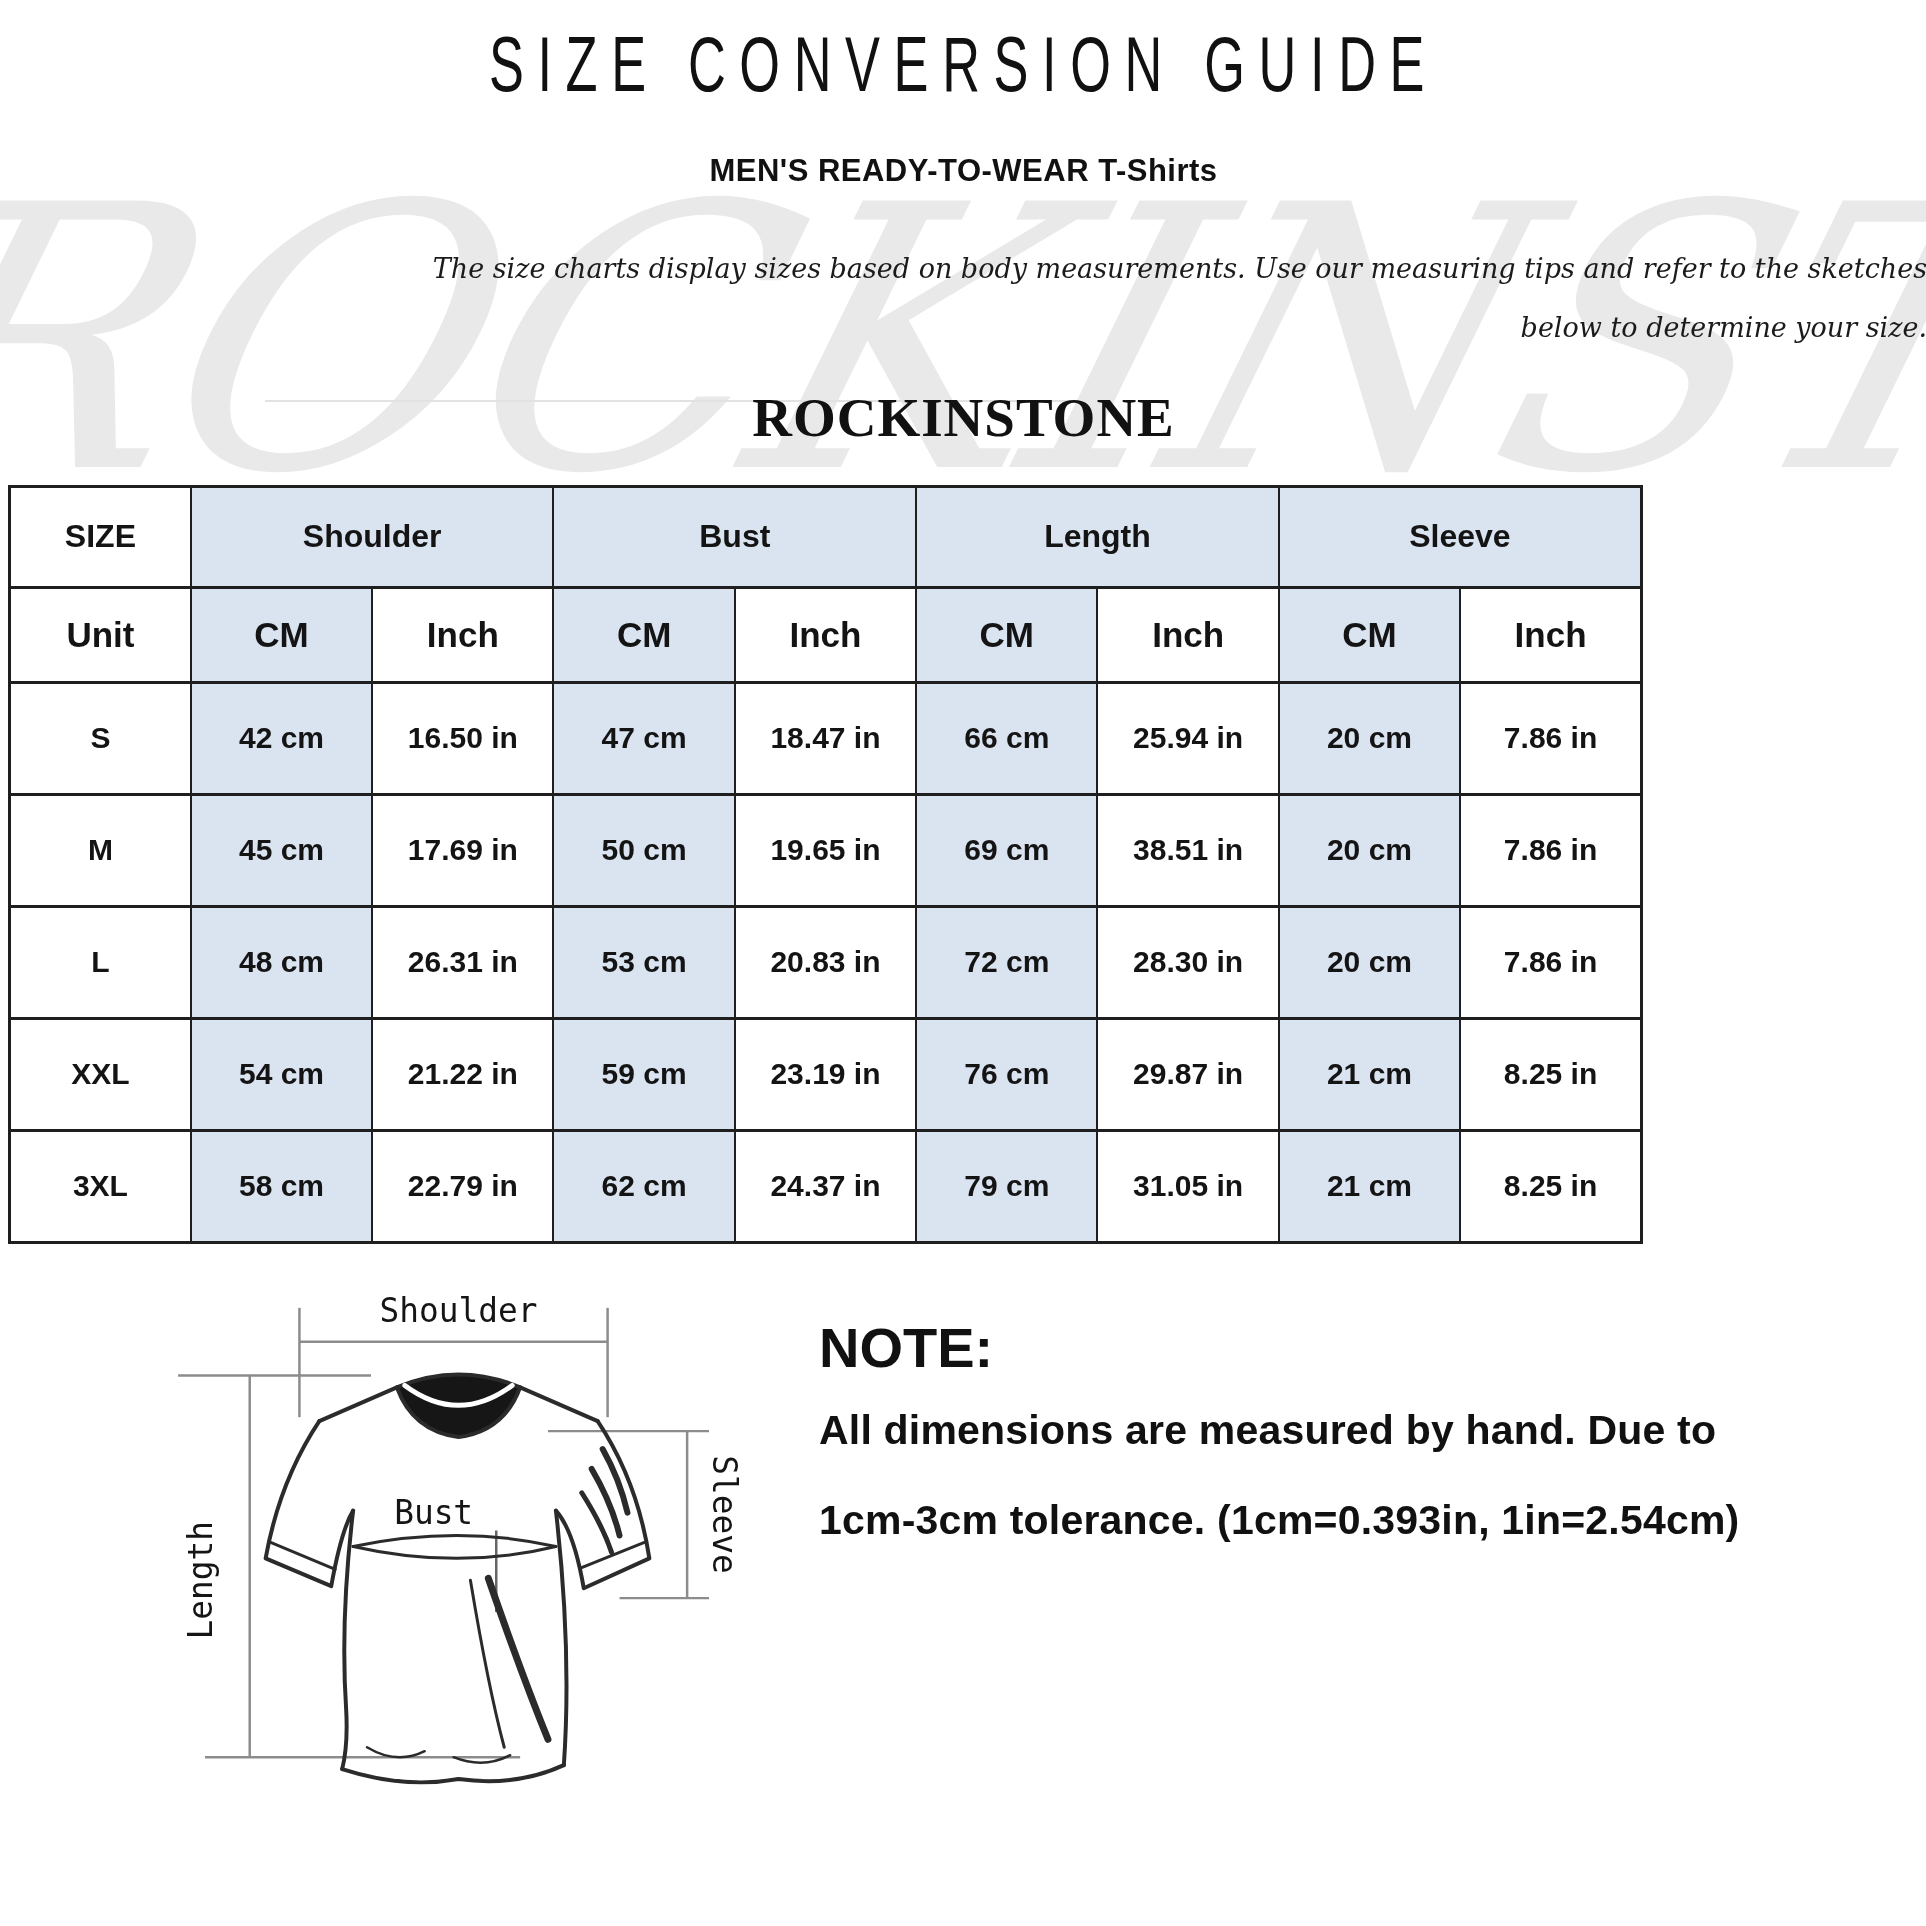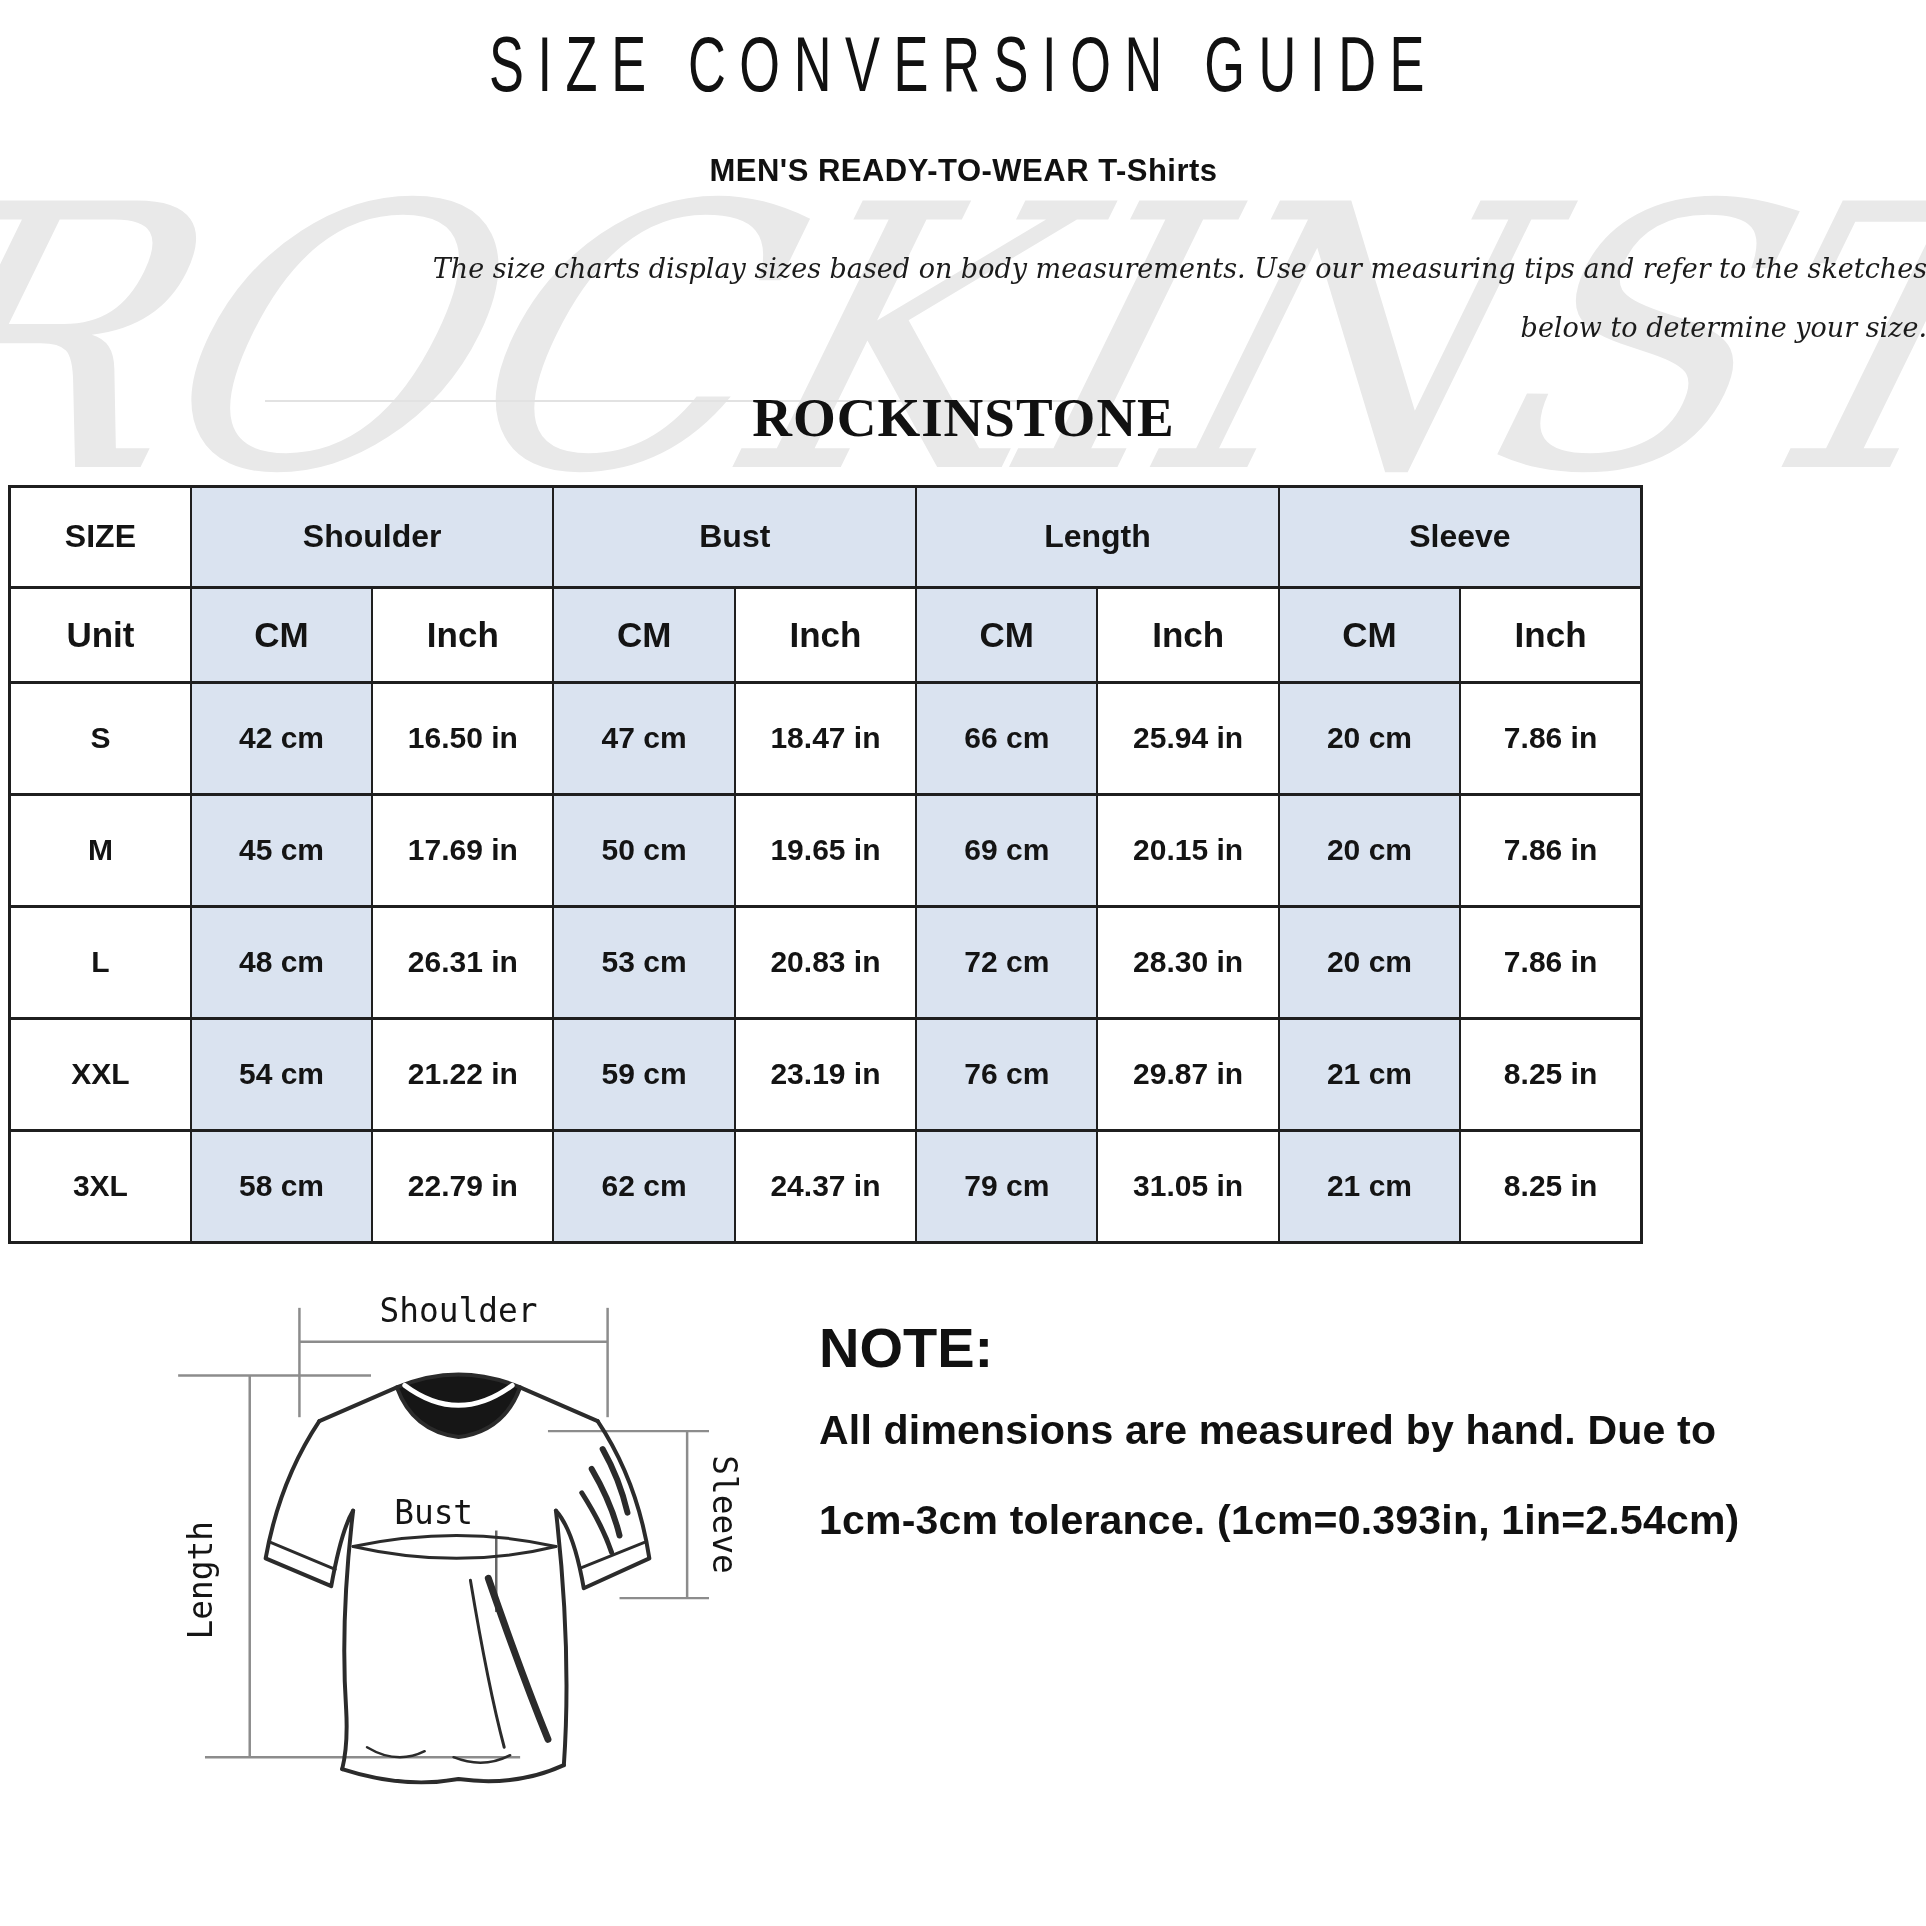--- a/index.html
+++ b/index.html
@@ -131,21 +131,21 @@
           <td>7.86 in</td>
         </tr>
 
         <tr class="data-row">
           <th>M</th>
           <td class="blue">45 cm</td>
           <td>17.69 in</td>
           <td class="blue">50 cm</td>
           <td>19.65 in</td>
           <td class="blue">69 cm</td>
-          <td>20.15 in</td>
+          <td>38.51 in</td>
           <td class="blue">20 cm</td>
           <td>7.86 in</td>
         </tr>
 
         <tr class="data-row">
           <th>L</th>
           <td class="blue">48 cm</td>
           <td>26.31 in</td>
           <td class="blue">53 cm</td>
           <td>20.83 in</td>

